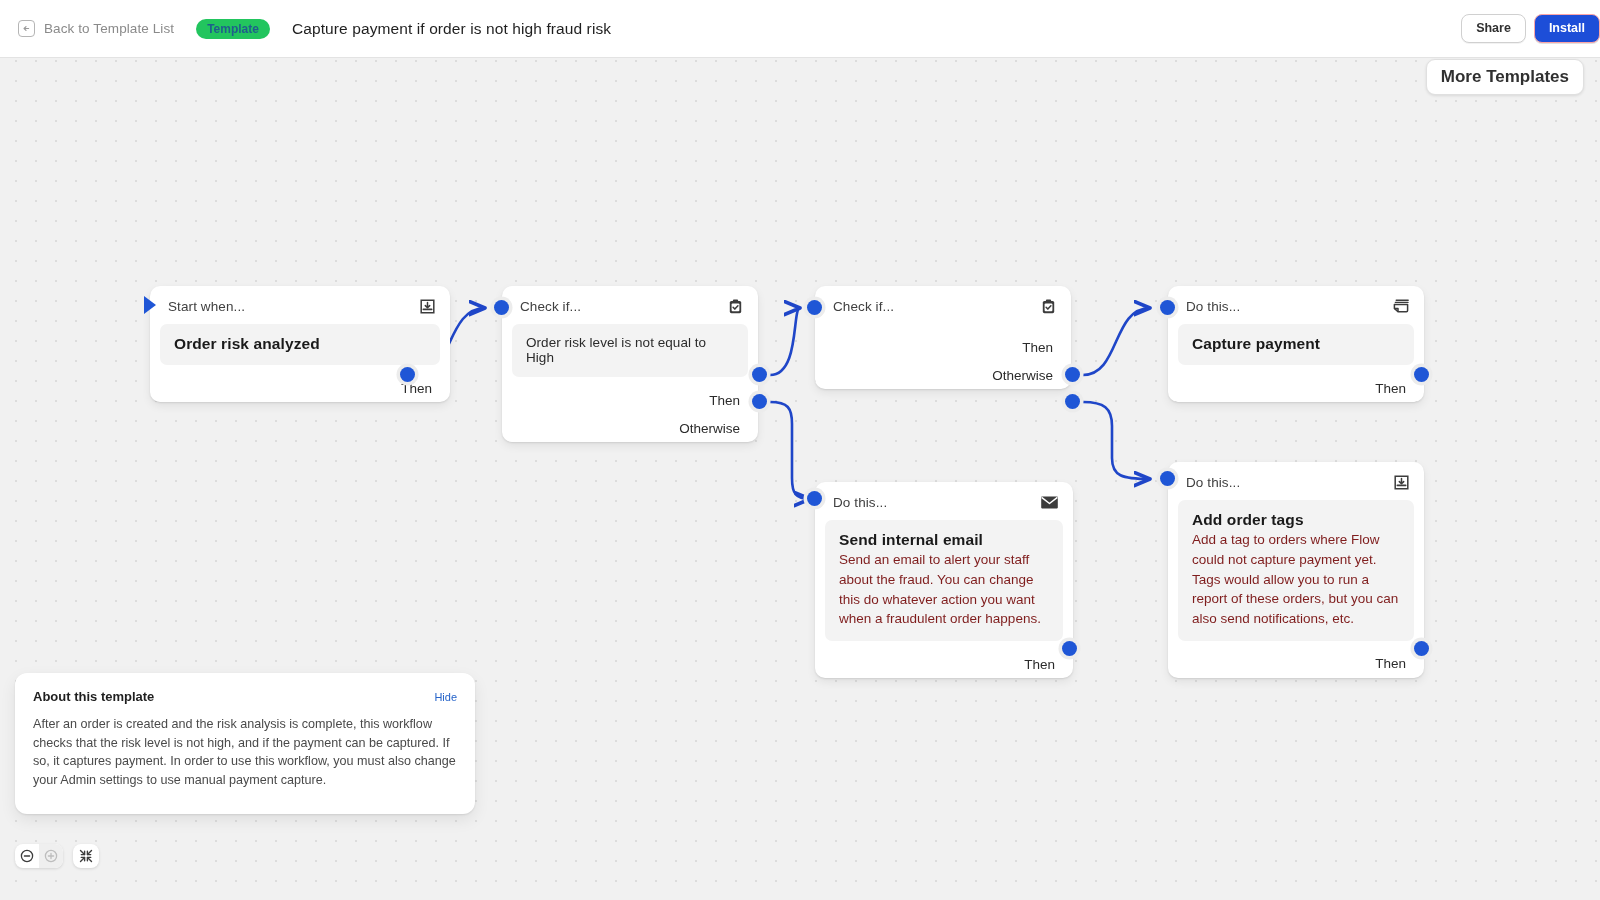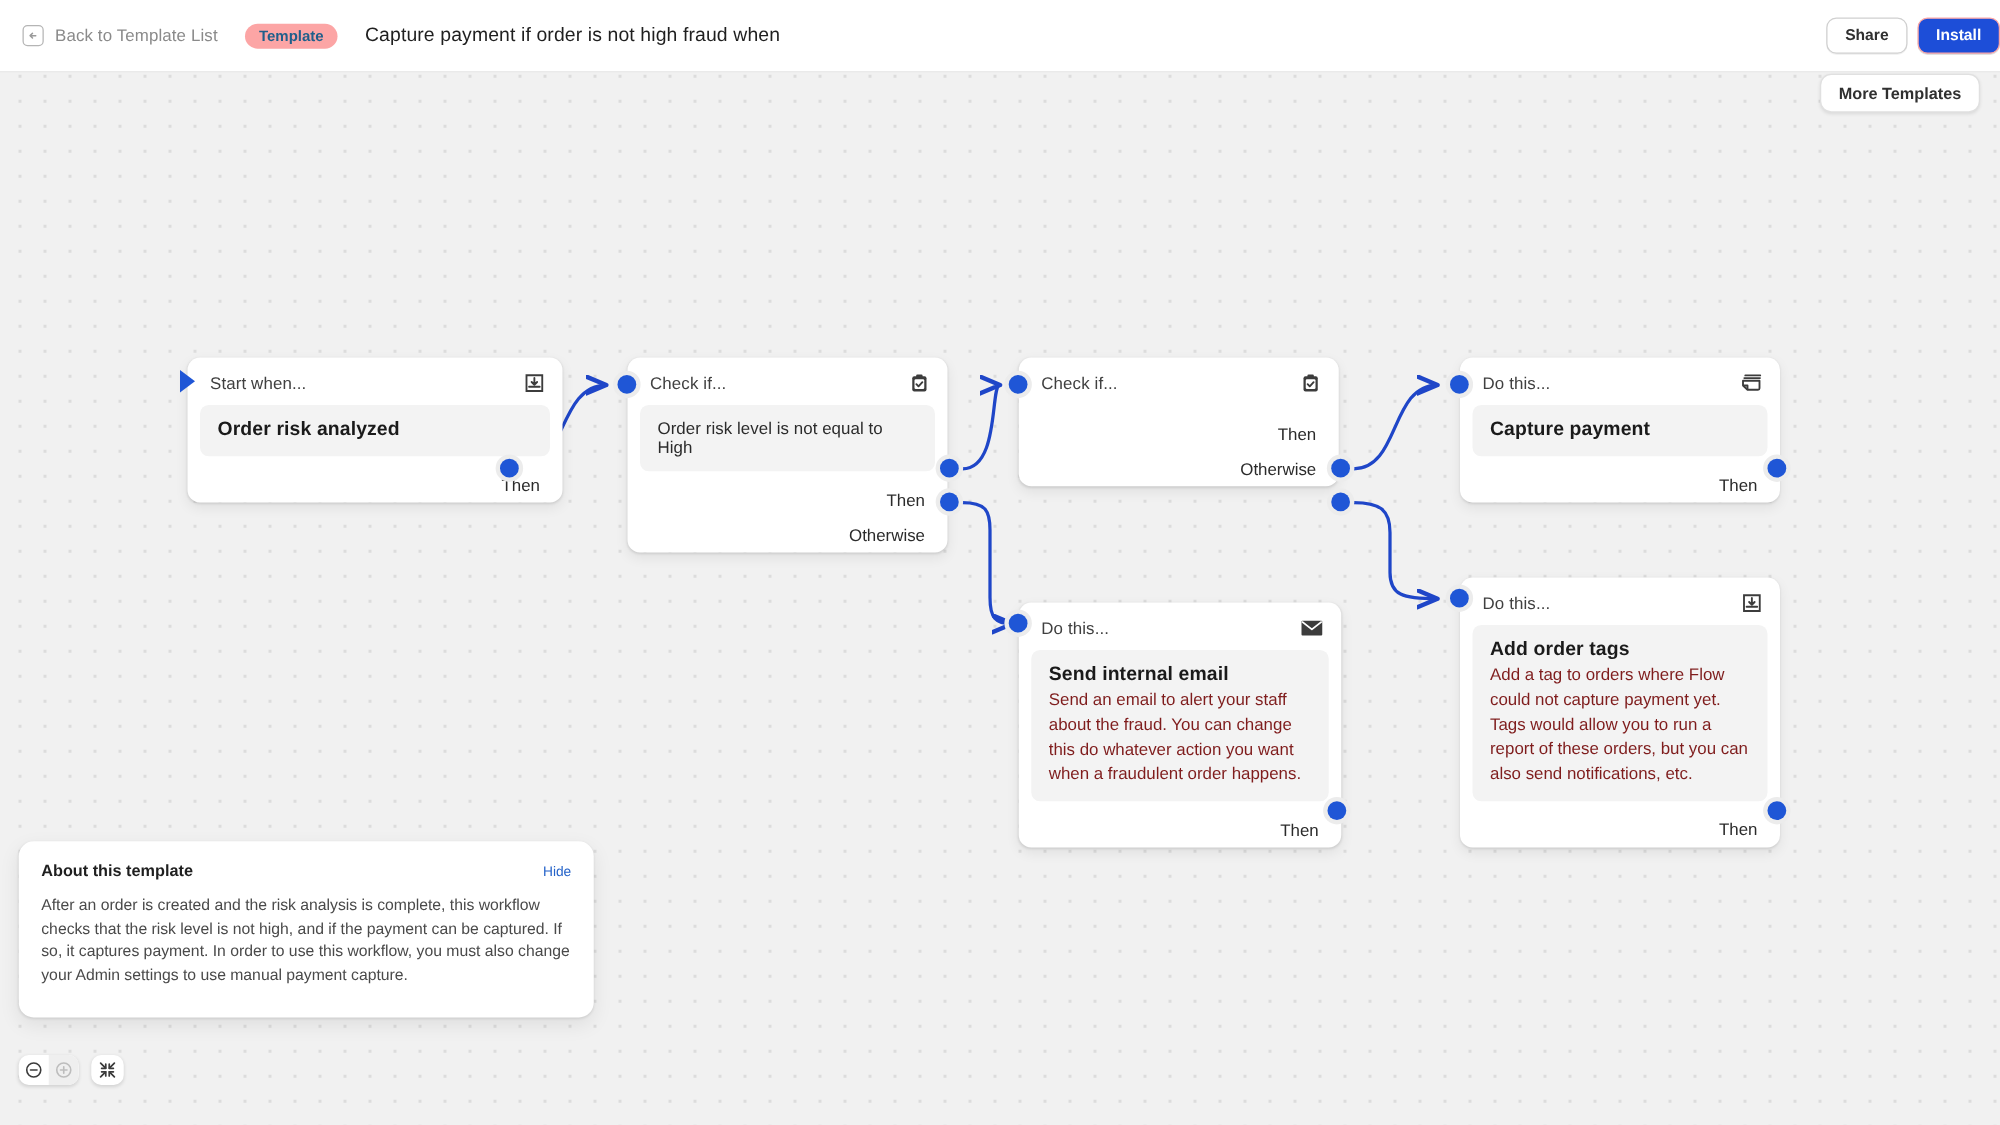--- a/index.html
+++ b/index.html
@@ -28,21 +28,21 @@
     border: 1.4px solid #b5b5b5; border-radius: 4px;
     display: flex; align-items: center; justify-content: center;
   }
   .back-icon-box svg { display: block; }
   #back-label {
     font-size: 13.5px; color: #8a8a8a; letter-spacing: .1px;
     white-space: nowrap;
   }
   #template-badge {
     margin-left: 22px;
-    background: #fca5a5; color: #1f5f8b;
+    background: #22c55e; color: #1f5f8b;
     font-size: 12px; font-weight: 600;
     padding: 4px 11px; border-radius: 11px;
     line-height: 1;
   }
   #flow-title {
     margin-left: 22px;
     font-size: 15.5px; color: #1f1f1f; letter-spacing: .1px;
     white-space: nowrap;
   }
   #topbar-actions {
@@ -72,21 +72,21 @@
     background-color: #f1f1f1;
     background-image: radial-gradient(#dcdcdc 1.15px, transparent 1.2px);
     background-size: 20px 20px;
     background-position: 6px 5px;
     overflow: hidden;
   }
 
   #more-templates-button {
     position: absolute; right: 16px; top: 13px;
     background: #ffffff; color: #303030;
-    font-size: 13px; font-weight: 600;
+    font-size: 17px; font-weight: 600;
     padding: 7px 14px; border-radius: 9px;
     border: 1px solid #e0e0e0;
     box-shadow: 0 1px 3px rgba(0,0,0,.10);
     cursor: pointer; z-index: 30;
   }
 
   
   #edges { position: absolute; left: 0; top: 0; width: 1600px; height: 854px; z-index: 5; }
 
   
@@ -200,21 +200,21 @@
 <div id="topbar">
   <div id="back-link">
     <span class="back-icon-box">
       <svg width="11" height="11" viewBox="0 0 11 11">
         <path d="M7.6 5.5H3.1M5 3.6 3.1 5.5 5 7.4" fill="none" stroke="#9a9a9a" stroke-width="1.2" stroke-linecap="round" stroke-linejoin="round"></path>
       </svg>
     </span>
     <span id="back-label">Back to Template List</span>
   </div>
   <div id="template-badge">Template</div>
-  <div id="flow-title">Capture payment if order is not high fraud when</div>
+  <div id="flow-title">Capture payment if order is not high fraud risk</div>
   <div id="topbar-actions">
     <div class="tb-btn" id="share-button">Share</div>
     <div class="tb-btn" id="install-button">Install</div>
   </div>
 </div>
 
 <div id="canvas">
 
   <div id="more-templates-button">More Templates</div>
 

